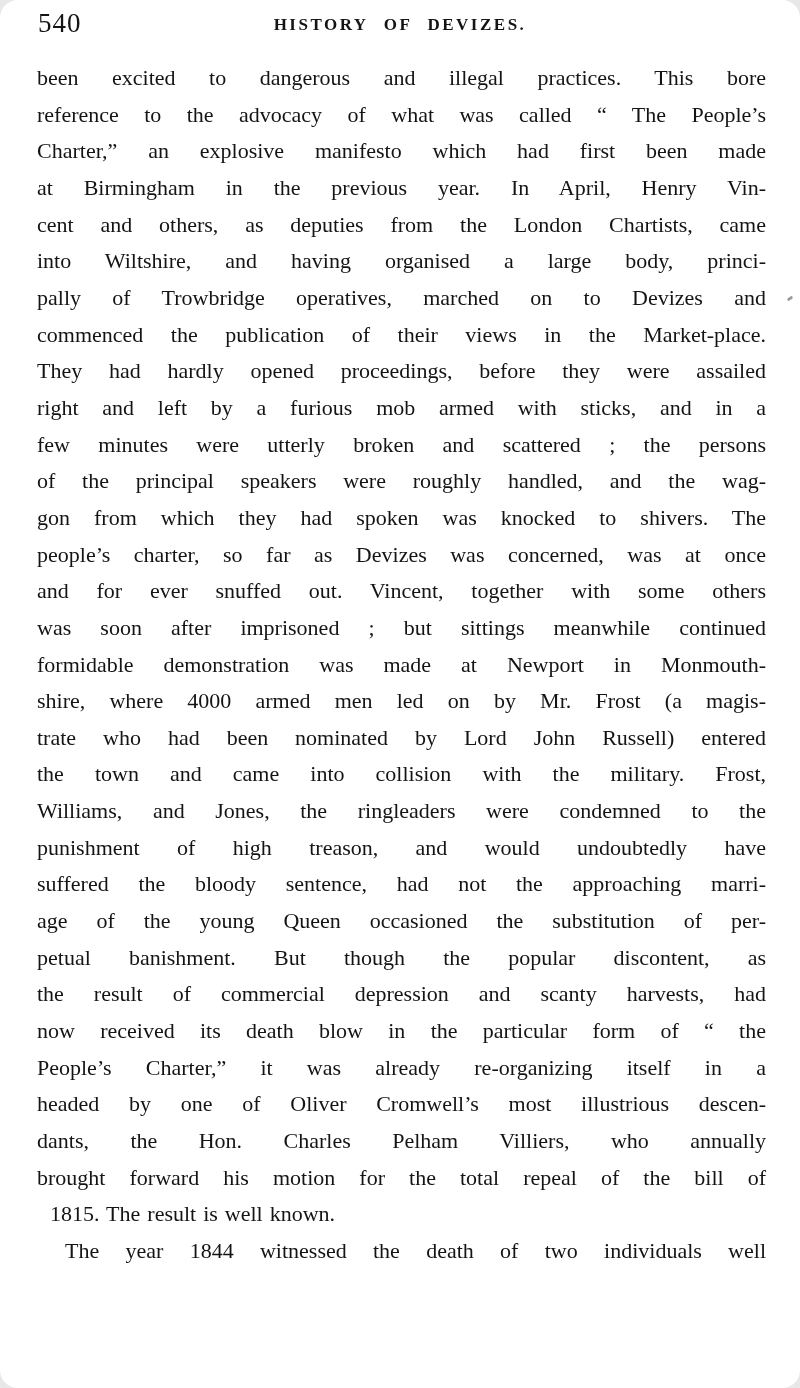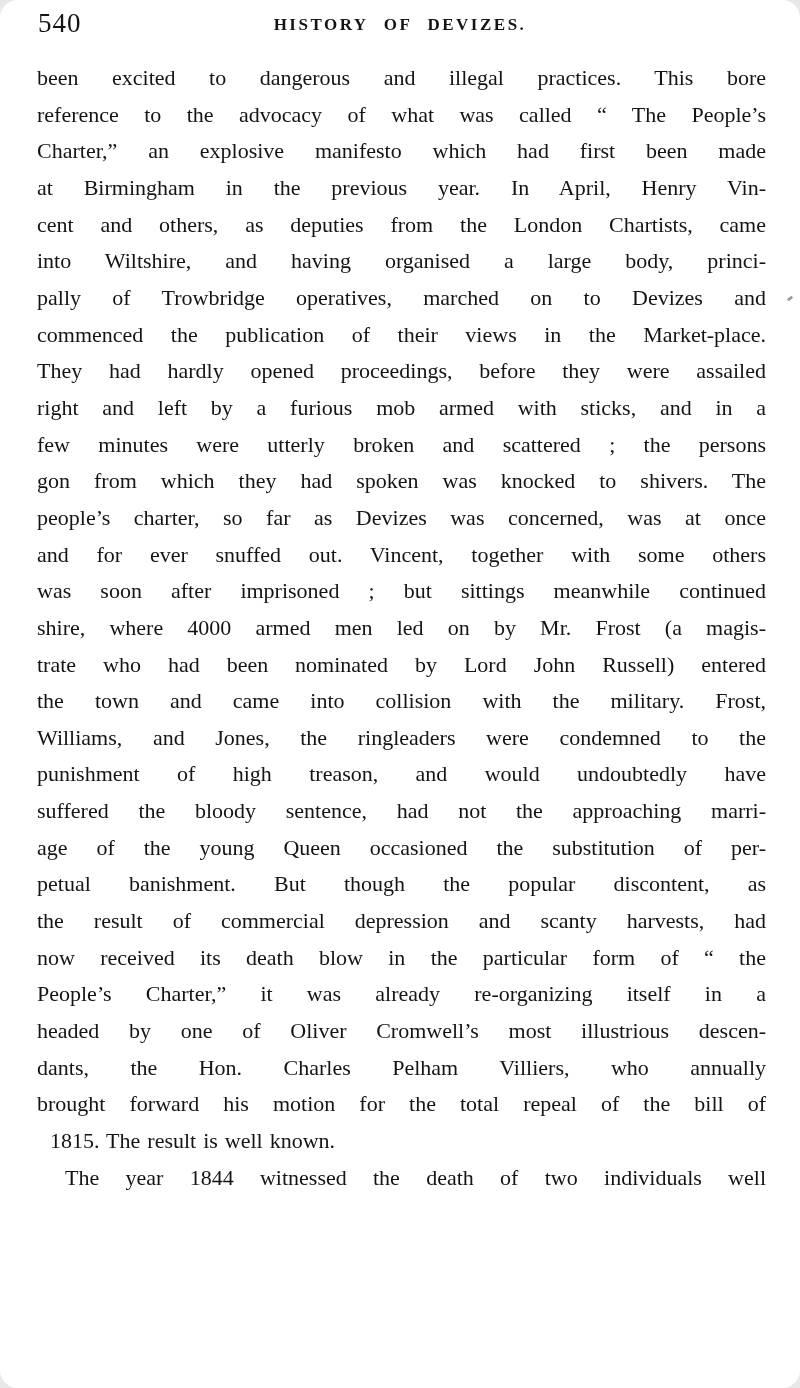--- a/index.html
+++ b/index.html
@@ -89,24 +89,26 @@
       <div class="line">reference to the advocacy of what was called  “ The People’s</div>
       <div class="line">Charter,” an explosive manifesto  which  had first been made</div>
       <div class="line">at Birmingham in the previous year.  In April, Henry Vin-</div>
       <div class="line">cent and others, as deputies from the London Chartists, came</div>
       <div class="line">into  Wiltshire,  and  having  organised  a large  body,  princi-</div>
       <div class="line">pally of Trowbridge operatives, marched  on  to  Devizes  and</div>
       <div class="line">commenced the publication of their views in the Market-place.</div>
       <div class="line">They had hardly opened proceedings, before they were assailed</div>
       <div class="line">right and left by a furious  mob  armed  with  sticks, and in a</div>
       <div class="line">few minutes were utterly  broken  and scattered ;  the persons</div>
+      <div class="line">of the principal speakers were roughly handled, and the wag-</div>
       <div class="line">gon from which they had spoken was knocked to shivers.  The</div>
       <div class="line">people’s charter, so far as Devizes was concerned, was at once</div>
       <div class="line">and for ever snuffed out.  Vincent, together with  some  others</div>
       <div class="line">was soon after imprisoned ;  but sittings meanwhile continued</div>
+      <div class="line">formidable demonstration was made at Newport in Monmouth-</div>
       <div class="line">shire, where 4000 armed men led on by Mr. Frost  (a magis-</div>
       <div class="line">trate who had been nominated by Lord John Russell)  entered</div>
       <div class="line">the town and came into collision  with  the  military.    Frost,</div>
       <div class="line">Williams, and Jones, the ringleaders were condemned  to  the</div>
       <div class="line">punishment  of  high  treason,  and  would  undoubtedly  have</div>
       <div class="line">suffered the bloody sentence, had not the approaching  marri-</div>
       <div class="line">age  of  the  young  Queen  occasioned  the substitution  of per-</div>
       <div class="line">petual banishment.   But  though  the  popular  discontent,  as</div>
       <div class="line">the result of commercial  depression and scanty  harvests, had</div>
       <div class="line">now  received  its  death  blow  in  the particular  form  of “ the</div>

